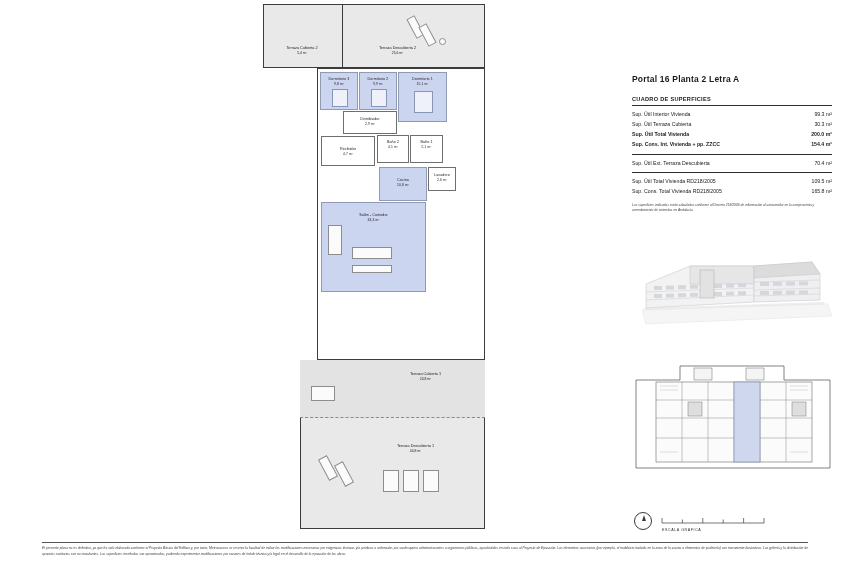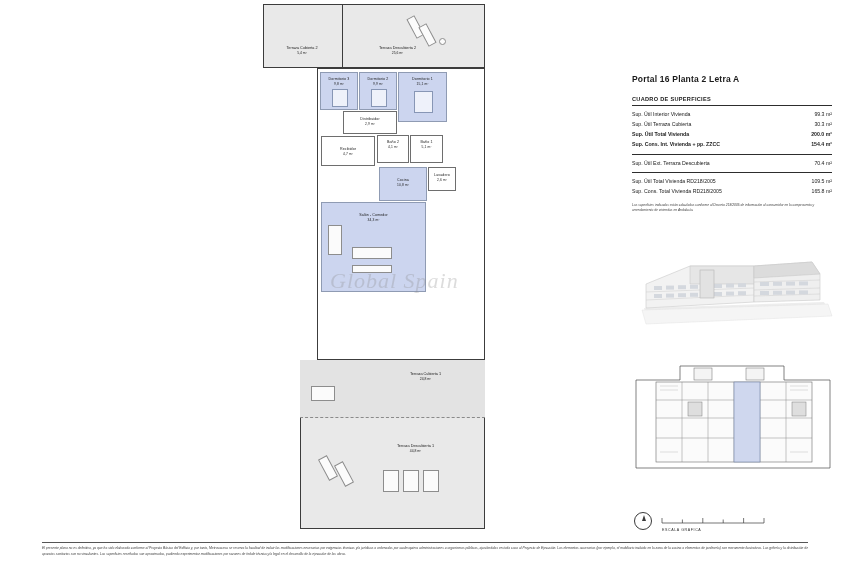--- a/index.html
+++ b/index.html
@@ -328,21 +328,20 @@
     </div>
 
     <div class="furn" style="left:48px; top:382px; width:24px; height:15px;"></div>
     <div class="furn rot" style="left:60px; top:452px; width:10px; height:24px;"></div>
     <div class="furn rot" style="left:76px; top:458px; width:10px; height:24px;"></div>
     <div class="furn" style="left:120px; top:466px; width:16px; height:22px;"></div>
     <div class="furn" style="left:140px; top:466px; width:16px; height:22px;"></div>
     <div class="furn" style="left:160px; top:466px; width:16px; height:22px;"></div>
   </div>
 
-  <div class="watermark">Global Spain</div>
 
   <div class="panel">
     <div class="panel-title">Portal 16 Planta 2 Letra A</div>
     <div class="panel-sub">CUADRO DE SUPERFICIES</div>
 
     <div>
       <div class="srow">
         <span>Sup. Útil Interior Vivienda</span>
         <span class="val">99.3 m²</span>
       </div>

